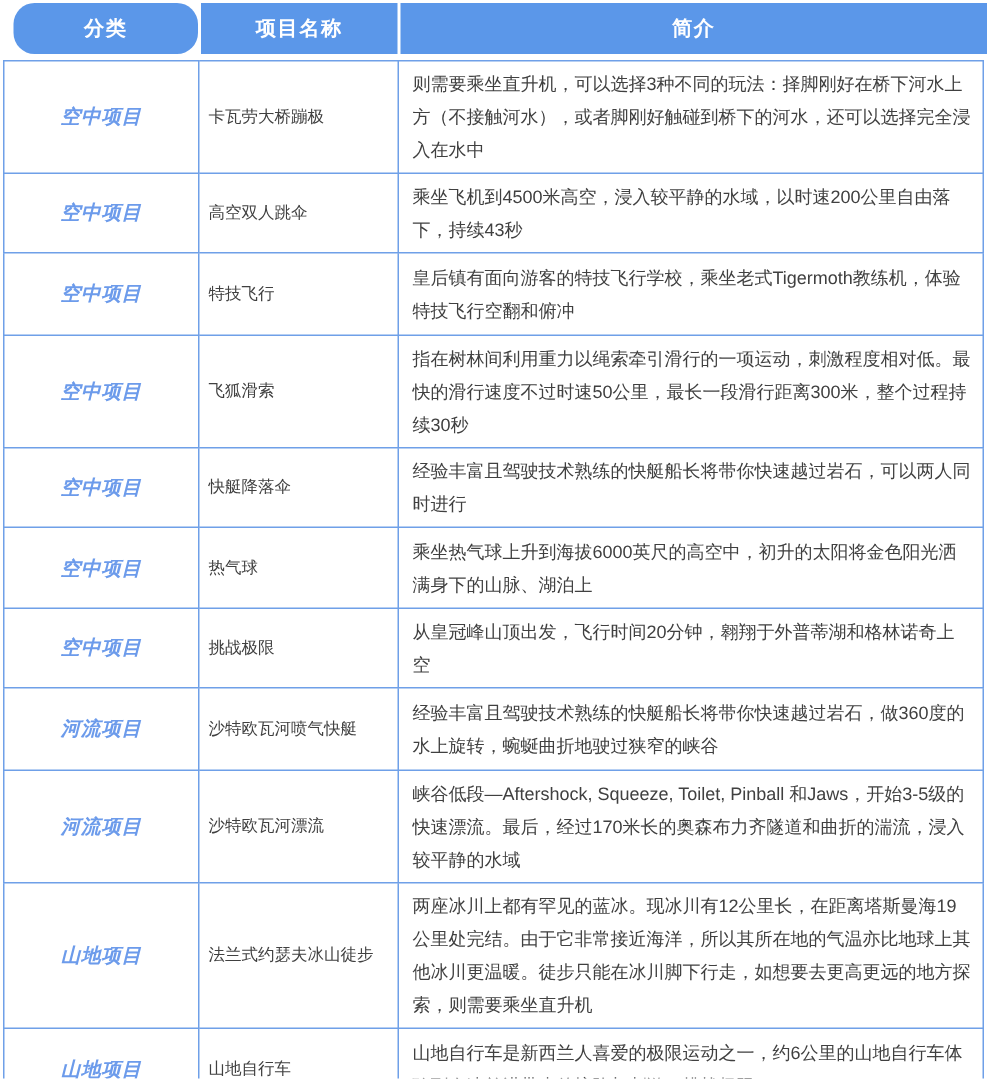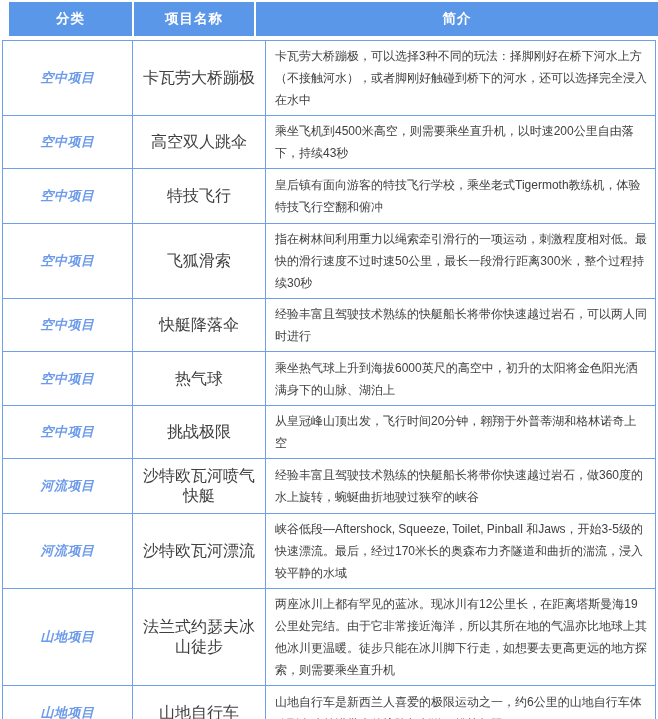--- a/index.html
+++ b/index.html
@@ -28,22 +28,22 @@
   .th {
     background: var(--header-bg, #5B97E9);
     color: var(--header-text, #ffffff);
     font-weight: bold;
     font-size: 13.5px;
     display: flex;
     align-items: center;
     justify-content: center;
     letter-spacing: 1px;
   }
-  .th-cat  { width: 123px; }
-  .th-name { width: 120px; margin-left: 2px; }
+  .th-cat  { width: 123px; border-radius: 14px; }
+  .th-name { width: 131px; margin-left: 2px; }
   .th-desc { flex: 1;      margin-left: 2px; }
   
   table.tbl {
     position: absolute;
     top: 40px;
     left: 2px;
     width: 653px;
     border-collapse: collapse;
     table-layout: fixed;
   }
@@ -58,22 +58,22 @@
   td.cat {
     color: var(--category-text, #6C9BEB);
     font-weight: bold;
     font-size: 13px;
     text-align: center;
     letter-spacing: 0.5px;
     font-style: italic;
   }
   td.name {
     color: var(--body-text, #404040);
-    font-size: 16px;
-    text-align: center;
+    font-size: 11px;
+    text-align: left;
     line-height: 20px;
     padding: 3px 6px;
     border-radius: 27px;
   }
   td.desc {
     color: var(--body-text, #404040);
     font-size: 12px;
     text-align: left;
     line-height: 22px;
     padding: 4px 7px 4px 9px;
@@ -105,26 +105,26 @@
   <table class="tbl">
     <colgroup>
       <col class="c1">
         <col class="c2">
         <col class="c3">
     </colgroup>
     <tbody id="tbody">
         <tr>
     <td class="cat">空中项目</td>
     <td class="name">卡瓦劳大桥蹦极</td>
-    <td class="desc">卡瓦劳大桥蹦极，可以选择3种不同的玩法：择脚刚好在桥下河水上方（不接触河水），或者脚刚好触碰到桥下的河水，还可以选择完全浸入在水中</td>
+    <td class="desc">则需要乘坐直升机，可以选择3种不同的玩法：择脚刚好在桥下河水上方（不接触河水），或者脚刚好触碰到桥下的河水，还可以选择完全浸入在水中</td>
   </tr>
         <tr>
     <td class="cat">空中项目</td>
     <td class="name">高空双人跳伞</td>
-    <td class="desc">乘坐飞机到4500米高空，则需要乘坐直升机，以时速200公里自由落下，持续43秒</td>
+    <td class="desc">乘坐飞机到4500米高空，浸入较平静的水域，以时速200公里自由落下，持续43秒</td>
   </tr>
         <tr>
     <td class="cat">空中项目</td>
     <td class="name">特技飞行</td>
     <td class="desc">皇后镇有面向游客的特技飞行学校，乘坐老式Tigermoth教练机，体验特技飞行空翻和俯冲</td>
   </tr>
         <tr>
     <td class="cat">空中项目</td>
     <td class="name">飞狐滑索</td>
     <td class="desc">指在树林间利用重力以绳索牵引滑行的一项运动，刺激程度相对低。最快的滑行速度不过时速50公里，最长一段滑行距离300米，整个过程持续30秒</td>

